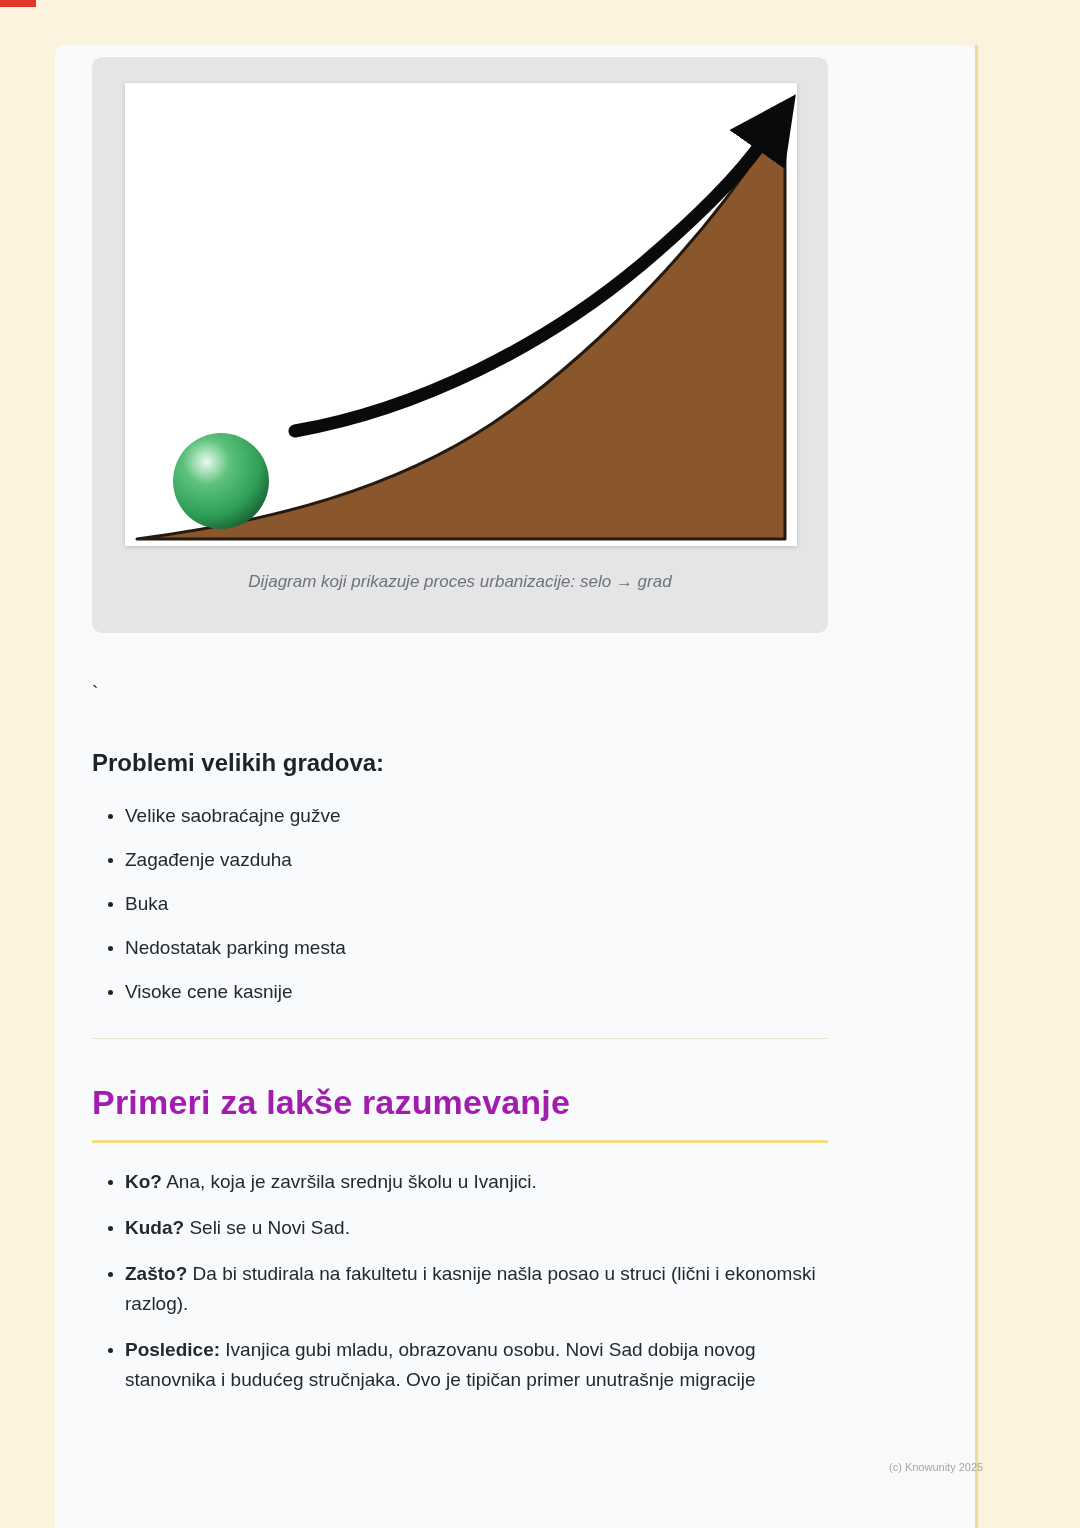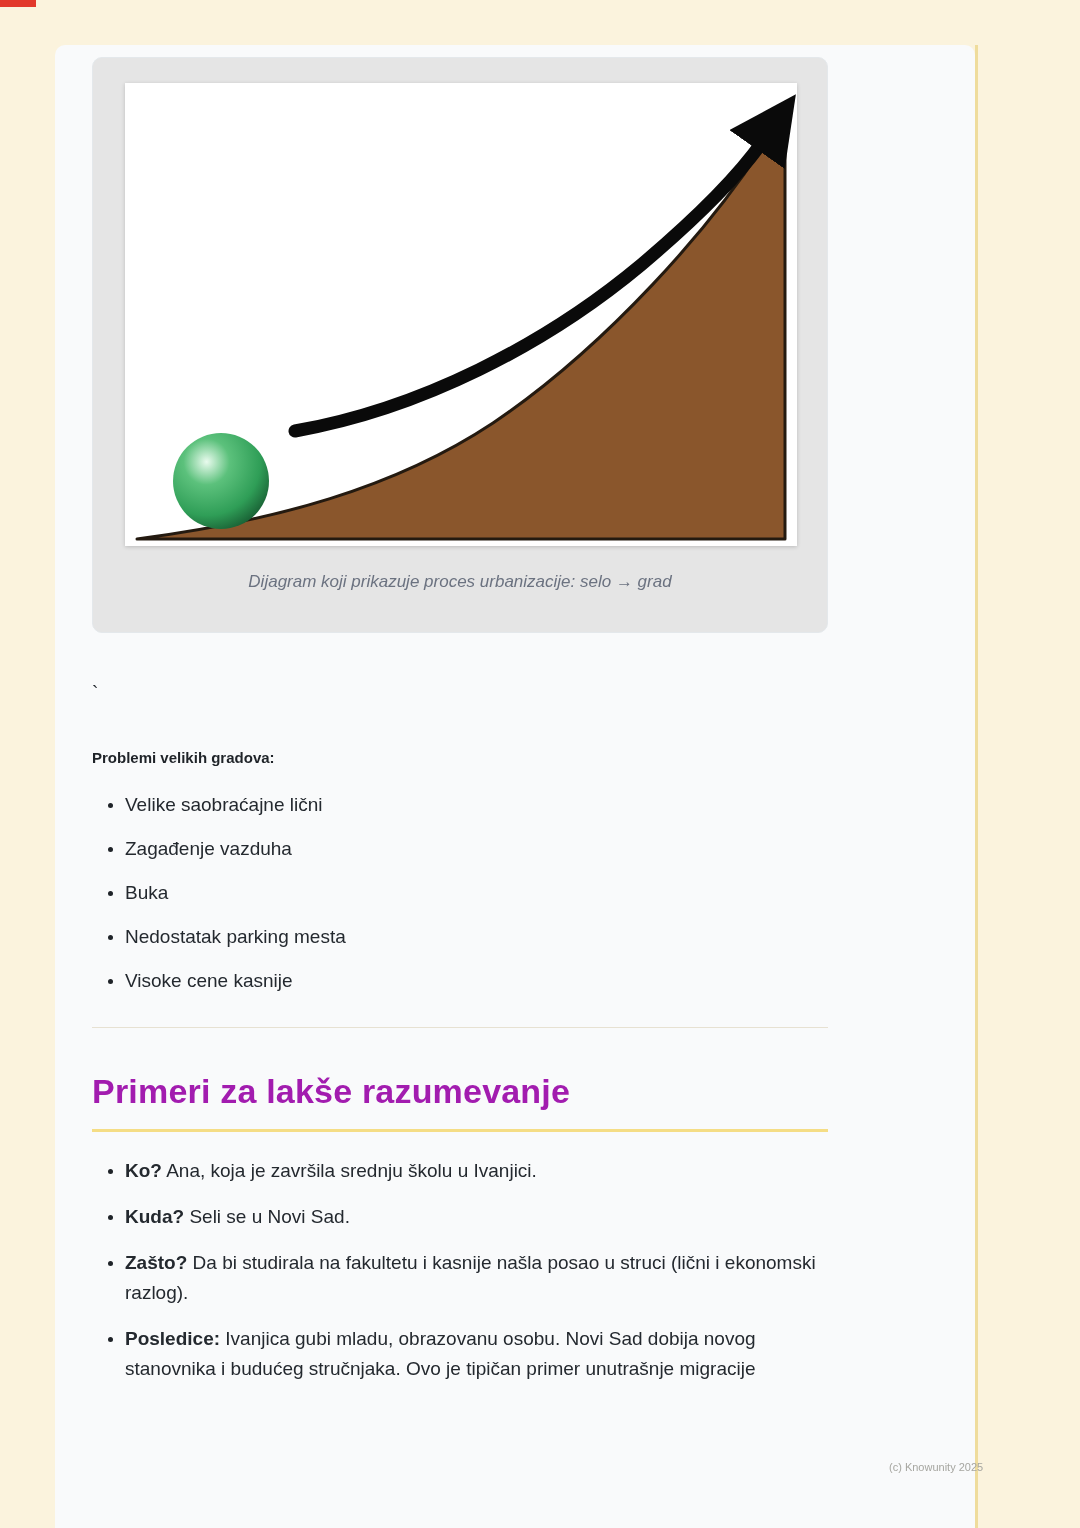--- a/index.html
+++ b/index.html
@@ -44,21 +44,21 @@
     font-size: 17px;
     color: #6b7280;
   }
   .stray {
     margin-top: 48px;
     font-size: 19px;
     line-height: 24px;
   }
   .bold-heading {
     margin-top: 44px;
-    font-size: 15px;
+    font-size: 24px;
     font-weight: bold;
     color: #1f2328;
   }
   ul.bullets {
     margin-top: 24px;
     padding-left: 33px;
     list-style: disc;
   }
   ul.bullets li {
     font-size: 19px;
@@ -127,21 +127,21 @@
         </svg>
       </div>
       <figcaption class="figure-caption">Dijagram koji prikazuje proces urbanizacije: selo → grad</figcaption>
     </figure>
 
     <p class="stray">`</p>
 
     <h3 class="bold-heading">Problemi velikih gradova:</h3>
 
     <ul class="bullets">
-      <li>Velike saobraćajne lični</li>
+      <li>Velike saobraćajne gužve</li>
       <li>Zagađenje vazduha</li>
       <li>Buka</li>
       <li>Nedostatak parking mesta</li>
       <li>Visoke cene kasnije</li>
     </ul>
 
     <hr class="divider">
 
     <h2 class="h2">Primeri za lakše razumevanje</h2>
     <div class="h2-underline"></div>

